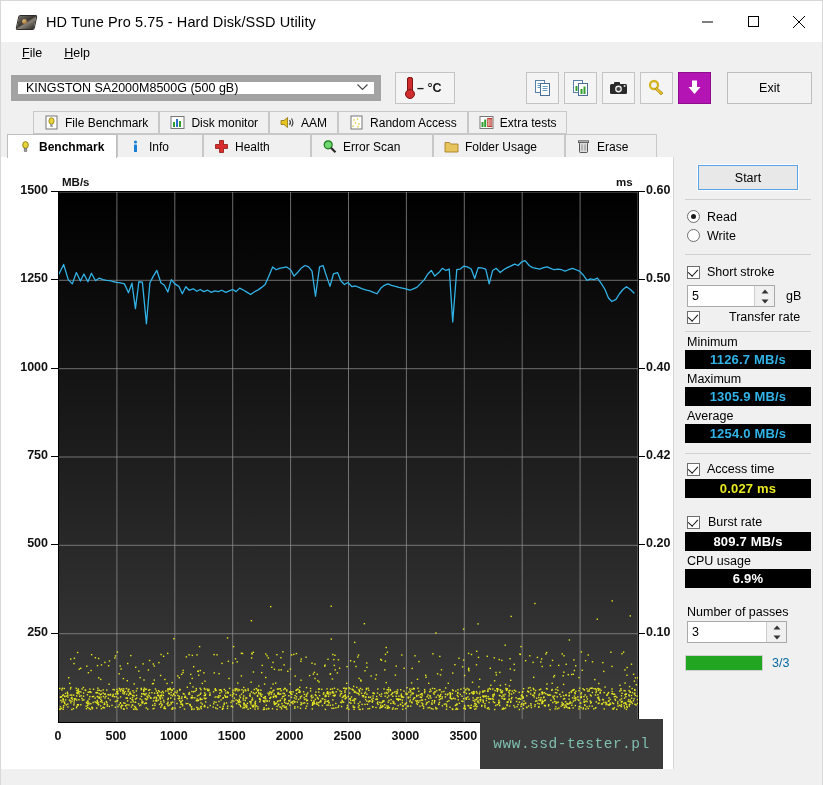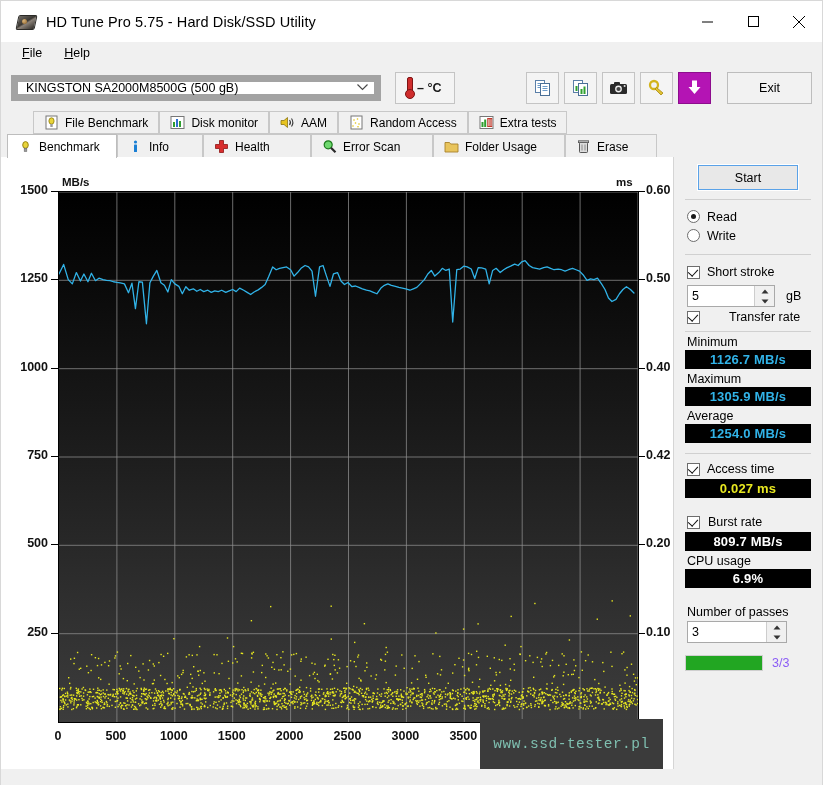--- a/index.html
+++ b/index.html
@@ -120,21 +120,21 @@
   .readout{
      height:19px;background:#000;display:flex;align-items:center;justify-content:center;
      font-size:13px;font-weight:bold;letter-spacing:.2px;
   }
   .readout.cyan{color:#31b3e8;}
   .readout.yellow{color:#e8e820;}
   .readout.white{color:#ffffff;}
   .progress-row{display:flex;align-items:center;gap:9px;margin-top:12px;}
   .pbar{width:78px;height:16px;background:#e9e9e9;border:1px solid #cfcfcf;box-sizing:border-box;position:relative;}
   .pbar .fill{position:absolute;left:0;top:0;bottom:0;background:#22a622;}
-  .pcount{font-size:12.5px;color:#8b5cf6;}
+  .pcount{font-size:12.5px;color:#0369a1;}
   .statusbar{height:22px;background:#f0f0f0;}
 </style>
 </head>
 <body>
 
 <div class="app">
 
   <div class="titlebar">
     <div class="tb-icon">
       <div class="disk"></div>
@@ -283,21 +283,21 @@
             <rect x="8.2" y="3" width="5" height="9" fill="#c0392b"></rect>
             <line x1="9.4" y1="4.2" x2="9.4" y2="11" stroke="#fff" stroke-width="0.6"></line>
             <line x1="10.8" y1="4.2" x2="10.8" y2="11" stroke="#fff" stroke-width="0.6"></line>
             <line x1="12.1" y1="4.2" x2="12.1" y2="11" stroke="#fff" stroke-width="0.6"></line>
           </svg>
         <span>Extra tests</span>
       </div>
     </div>
 
     <div class="tabrow row2">
-      <div class="tab active" style="min-width:110px;">
+      <div class="tab active" style="min-width:110px;font-weight:bold;">
         <svg class="ticon" viewBox="0 0 15 15">
             <ellipse cx="7.5" cy="6" rx="2.8" ry="3.4" fill="#e8d43a" stroke="#8d7a0c" stroke-width="0.9"></ellipse>
             <rect x="6.2" y="9.2" width="2.6" height="3.2" fill="#9a9a9a" stroke="#6a6a6a" stroke-width="0.6"></rect>
           </svg>
         <span>Benchmark</span>
       </div>
       <div class="tab" style="min-width:86px;">
         <svg class="ticon" viewBox="0 0 15 15">
             <circle cx="7.5" cy="3" r="1.6" fill="#1a7fd4"></circle>
             <rect x="6" y="5.6" width="3" height="7.4" rx="0.6" fill="#1a7fd4"></rect>

